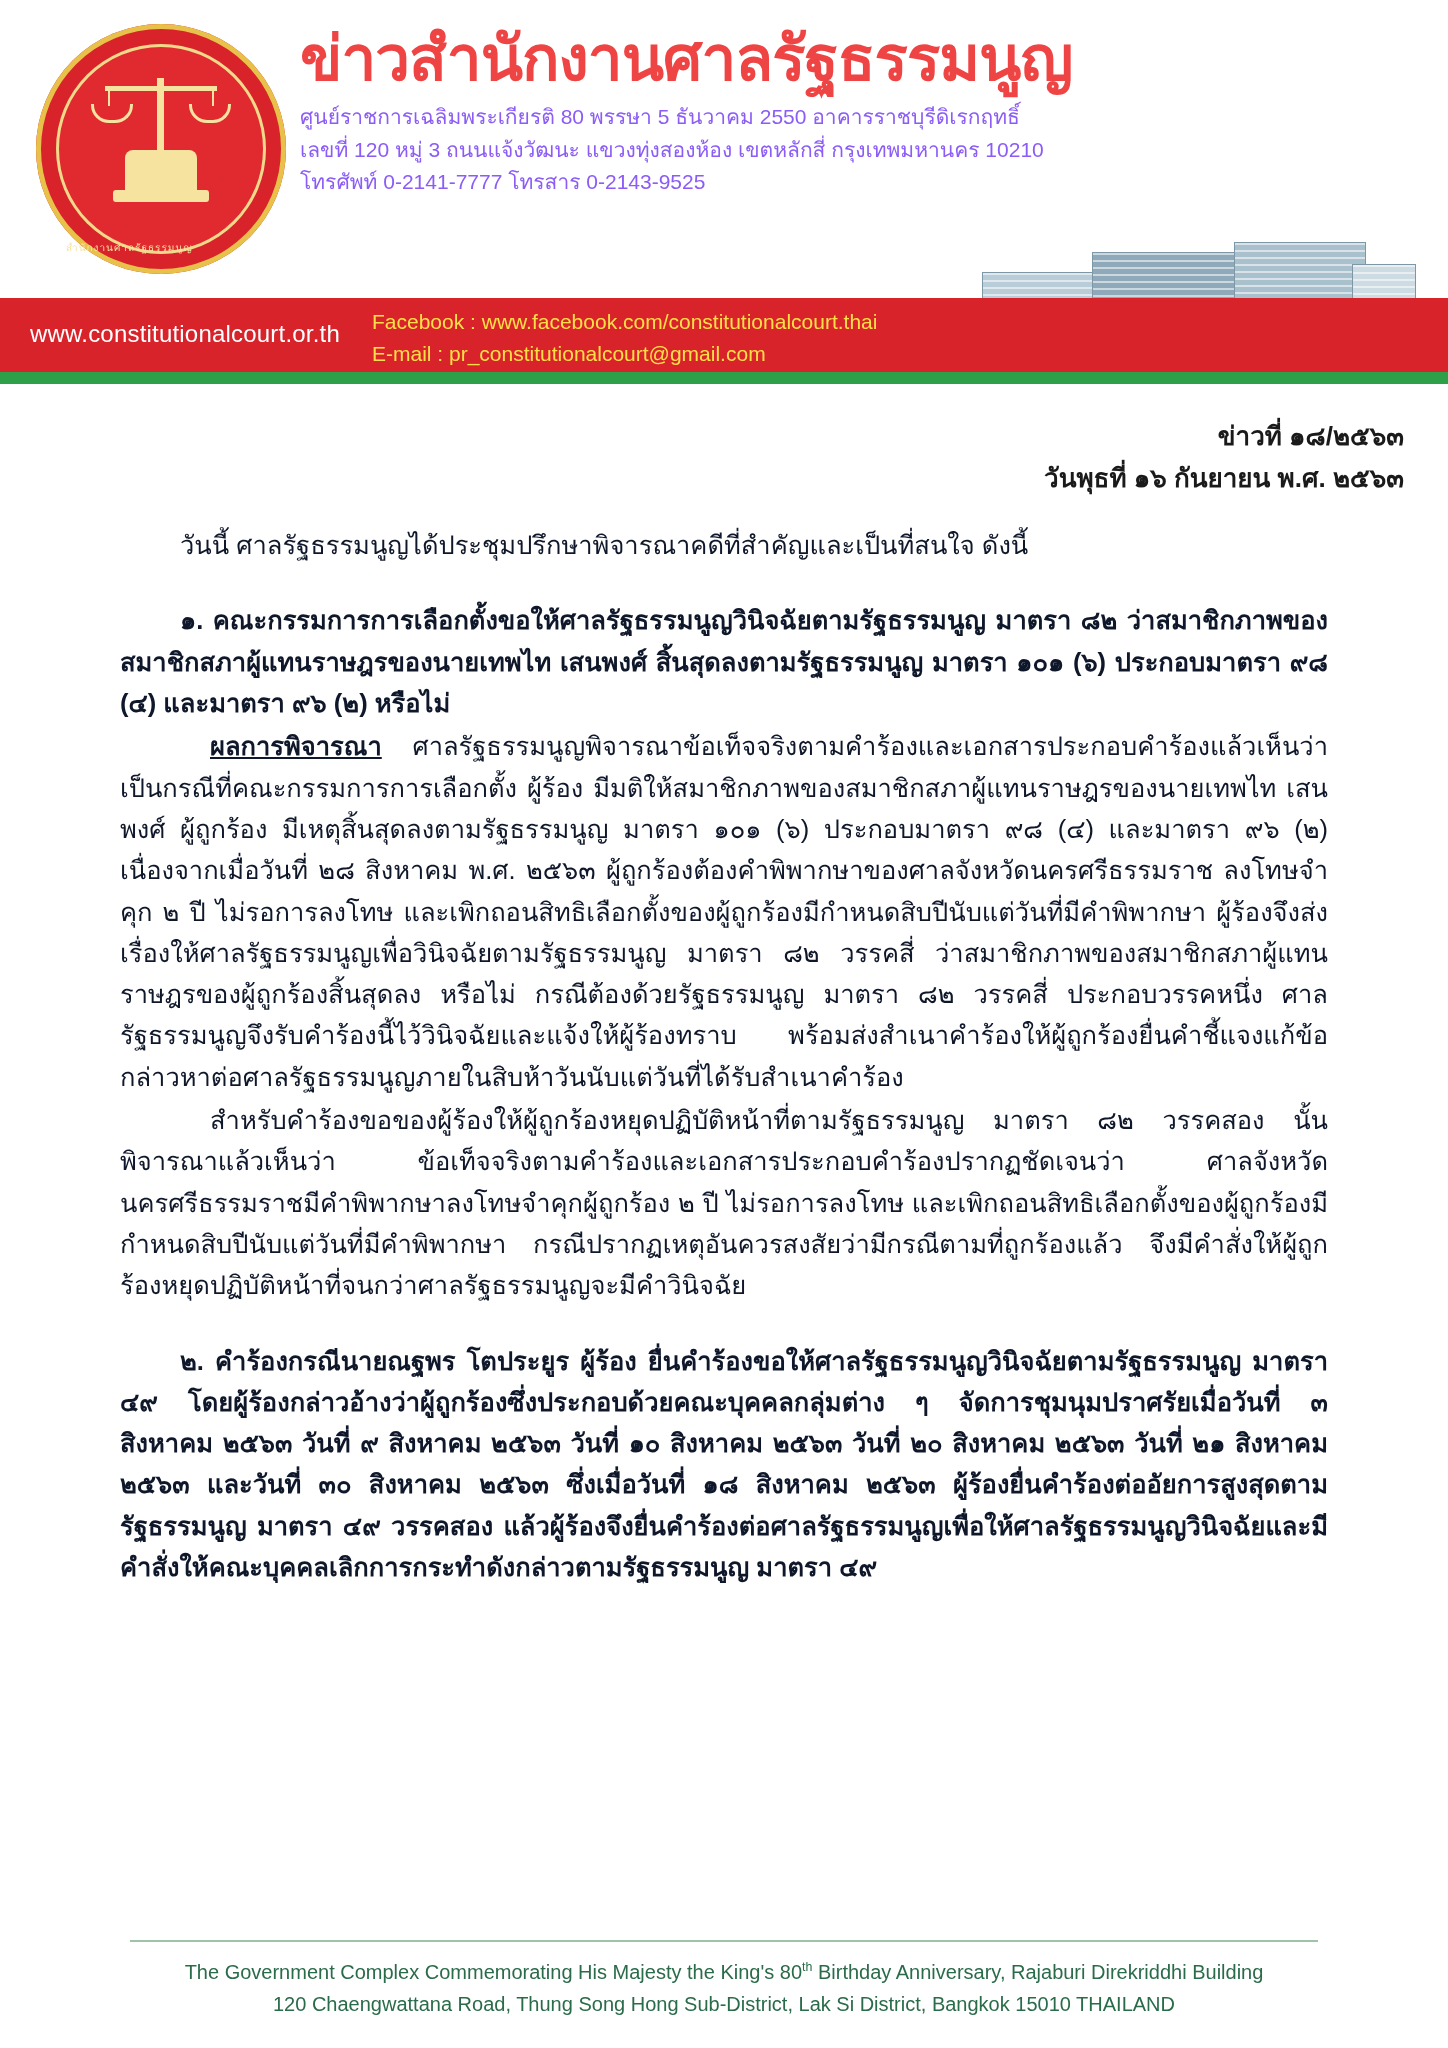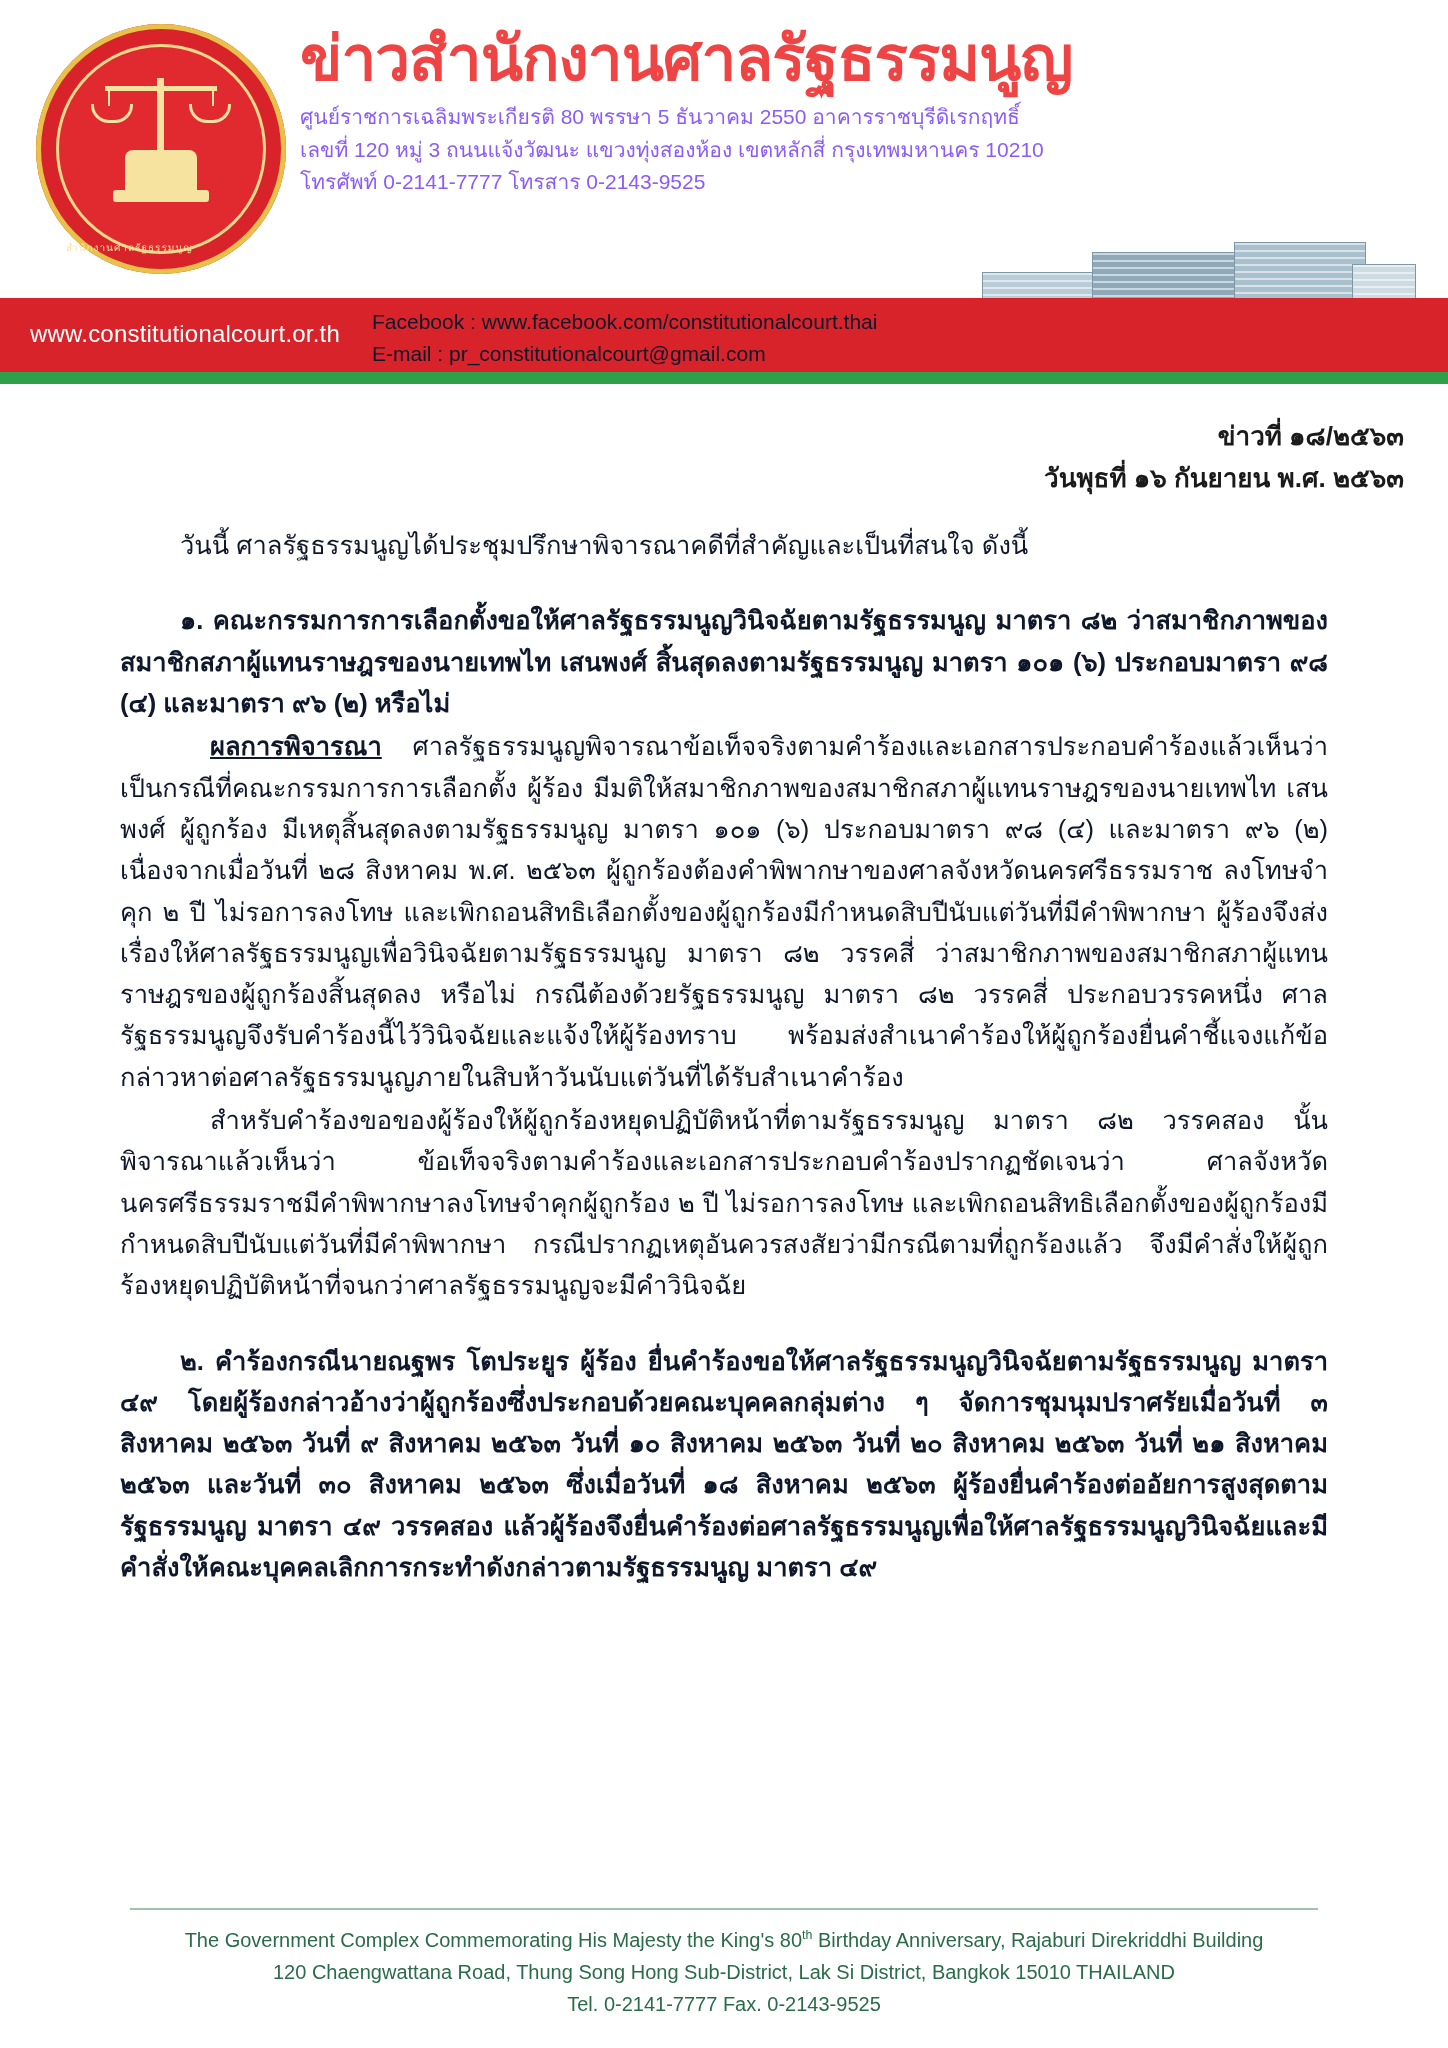--- a/index.html
+++ b/index.html
@@ -183,21 +183,21 @@
     left: 30px;
     top: 22px;
     color: #ffffff;
     font-size: 24px;
     letter-spacing: 0.2px;
   }
   .band-contact {
     position: absolute;
     left: 372px;
     top: 8px;
-    color: #0f172a;
+    color: #fde047;
     font-size: 21px;
     line-height: 1.5;
   }
 
   
   .page {
     position: absolute;
     left: 0;
     top: 390px;
     width: 1448px;
@@ -335,14 +335,13 @@
     </div>
   </div>
 </div>
 
 <div class="footer">
   <div class="rule"></div>
   <div>
     <span>The Government Complex Commemorating His Majesty the King's 80</span><sup>th</sup><span> Birthday Anniversary, Rajaburi Direkriddhi Building</span>
   </div>
   <div>120 Chaengwattana Road, Thung Song Hong Sub-District, Lak Si District, Bangkok 15010 THAILAND</div>
-  <div>Tel. 0-2141-7777  Fax. 0-2143-9525</div>
 </div>
 
 </body></html>

